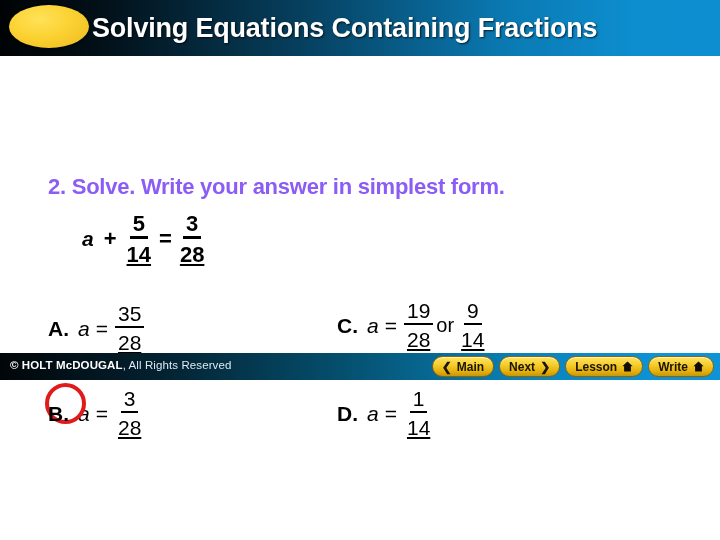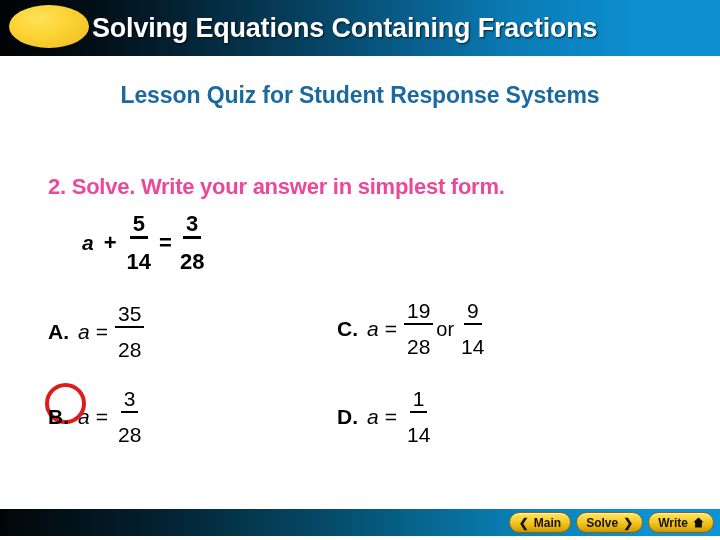--- a/index.html
+++ b/index.html
@@ -9,21 +9,21 @@
     width: 720px;
     height: 540px;
     overflow: hidden;
     background: #ffffff;
     font-family: "Liberation Sans", sans-serif;
   }
 
   #slide {
     position: relative;
     width: 720px;
-    height: 536px;
+    height: 380px;
     background: #ffffff;
   }
 
   
   #header-bar {
     position: absolute;
     left: 0; top: 0;
     width: 720px; height: 56px;
     background: linear-gradient(to right,
                 #000305 0%,
@@ -69,21 +69,21 @@
     letter-spacing: -0.1px;
     white-space: nowrap;
   }
 
   
   #question-text {
     position: absolute;
     left: 48px; top: 174px;
     font-size: 22px;
     font-weight: bold;
-    color: #ec4899;
+    color: #8b5cf6;
     letter-spacing: -0.25px;
     white-space: nowrap;
   }
 
   #equation {
     position: absolute;
     left: 82px; top: 212px;
     display: flex;
     align-items: center;
     font-size: 22px;
@@ -107,21 +107,22 @@
     justify-content: center;
     vertical-align: middle;
     line-height: 1.06;
     margin: 0 2px;
   }
   .frac .num {
     padding: 0 3px 1px 3px;
     border-bottom: 2px solid #000;
   }
   .frac .den {
-    padding: 11px 3px 0 3px;
+    padding: 4px 3px 0 3px;
+    text-decoration: underline;
   }
 
   
   #equation .frac { font-weight: bold; font-size: 22px; }
   #equation .frac .num { border-bottom-width: 3px; }
 
   
   .choice {
     position: absolute;
     display: flex;
@@ -226,21 +227,20 @@
 </head>
 <body>
 
 <div id="slide">
 
   <div id="header-bar">
     <div id="header-ellipse"></div>
     <div id="header-title">Solving Equations Containing Fractions</div>
   </div>
 
-  <div id="subtitle">Lesson Quiz for Student Response Systems</div>
 
   <div id="question-text">2. Solve. Write your answer in simplest form.</div>
 
   <div id="equation">
     <span class="var">a</span>
     <span class="op">+</span>
     <span class="frac">
       <span class="num">5</span>
       <span class="den">14</span>
     </span>
@@ -292,33 +292,44 @@
     <span class="letter">D.</span>
     <span class="var">a</span>
     <span class="eqsign">=</span>
     <span class="frac">
       <span class="num">1</span>
       <span class="den">14</span>
     </span>
   </div>
 
   <div id="footer-bar">
+    <div id="copyright">
+      <span>© HOLT McDOUGAL</span><span class="light">, All Rights Reserved</span>
+    </div>
 
     <div id="nav-buttons">
 
       <div class="nav-btn">
         <span class="glyph">❮</span>
         <span>Main</span>
       </div>
 
       <div class="nav-btn">
-        <span>Solve</span>
+        <span>Next</span>
         <span class="glyph">❯</span>
       </div>
 
+      <div class="nav-btn">
+        <span>Lesson</span>
+        <span class="home">
+          <svg width="11" height="11" viewBox="0 0 11 11">
+              <path d="M5.5 0.4 L10.6 5.2 L8.9 5.2 L8.9 10.6 L2.1 10.6 L2.1 5.2 L0.4 5.2 Z" fill="#120d02"></path>
+            </svg>
+        </span>
+      </div>
 
       <div class="nav-btn">
         <span>Write</span>
         <span class="home">
           <svg width="11" height="11" viewBox="0 0 11 11">
               <path d="M5.5 0.4 L10.6 5.2 L8.9 5.2 L8.9 10.6 L2.1 10.6 L2.1 5.2 L0.4 5.2 Z" fill="#120d02"></path>
             </svg>
         </span>
       </div>
 

